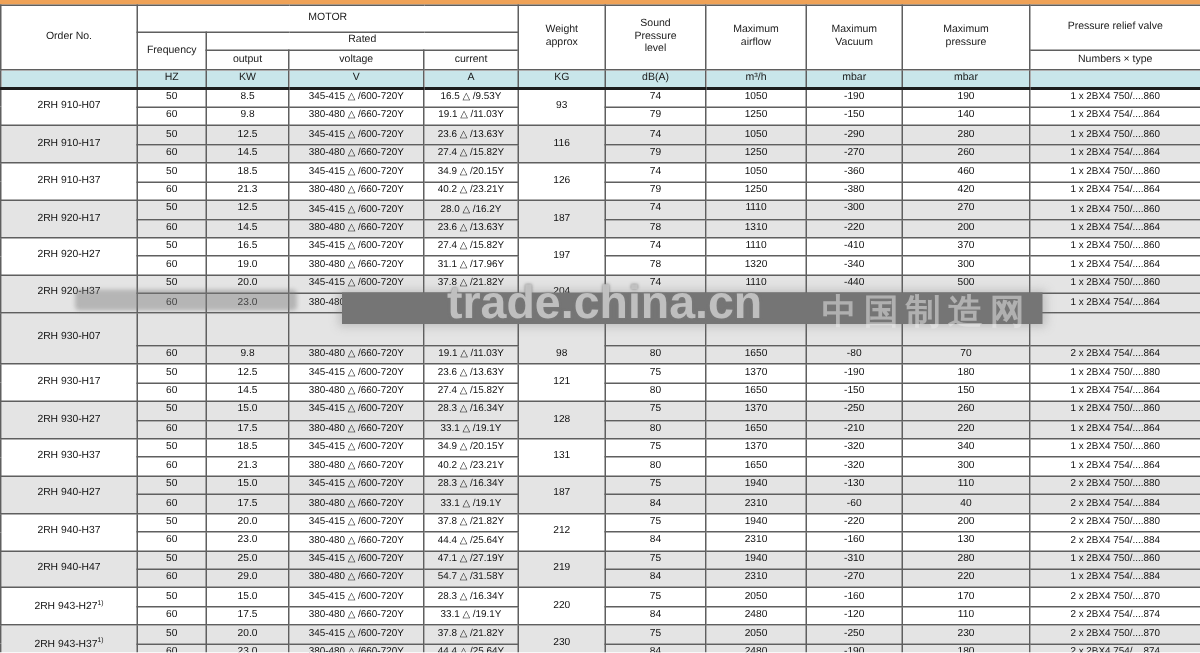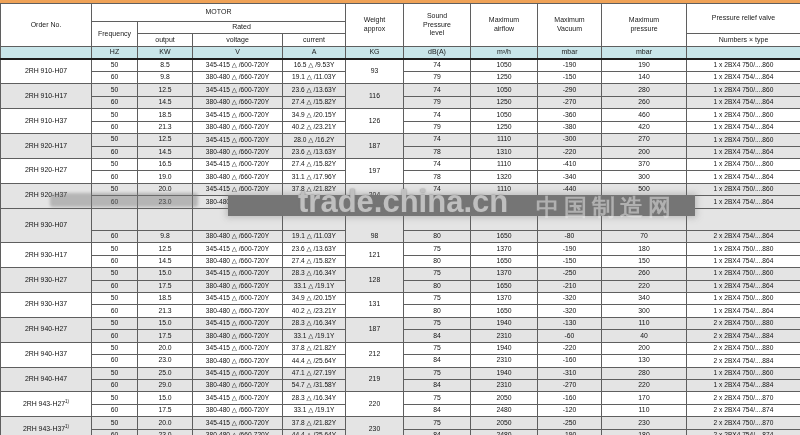--- a/index.html
+++ b/index.html
@@ -22,21 +22,21 @@
   tbody tr.tall td{height:21px;}
   tbody td.order{font-size:6.9px;}
   tbody td.order sup{font-size:4.5px;vertical-align:super;}
   td[data-name="voltage-cell"],td[data-name="current-cell"],td[data-name="valve-cell"]{font-size:6.6px;}
   td.wb{vertical-align:bottom;padding-bottom:2px;}
   
   .wm-blob{position:absolute;left:50px;top:193px;width:148px;height:14px;z-index:5;
            background:rgba(125,125,125,0.45);border-radius:3px;filter:blur(1.5px);}
   .wm-bar{position:absolute;left:228px;top:195px;width:467px;height:21px;z-index:6;
           background:#757575;box-shadow:0 0 6px 2px rgba(120,120,120,0.35);}
-  .wm-cjk{position:absolute;left:308px;top:-3px;font-size:23px;letter-spacing:5px;
+  .wm-cjk{position:absolute;left:320px;top:-3px;font-size:23px;letter-spacing:5px;
           color:rgba(235,235,235,0.5);font-weight:700;white-space:nowrap;}
   .wm-text{position:absolute;left:298px;top:184px;z-index:7;font-size:31px;font-weight:700;
            color:rgba(196,196,196,0.92);text-shadow:0 0 2px #7c7c7c;letter-spacing:0px;white-space:nowrap;}
 </style>
 </head>
 <body>
 
 <div class="page" data-name="blower-spec-sheet">
   <div class="top-strip" data-name="top-orange-strip"></div>
 

